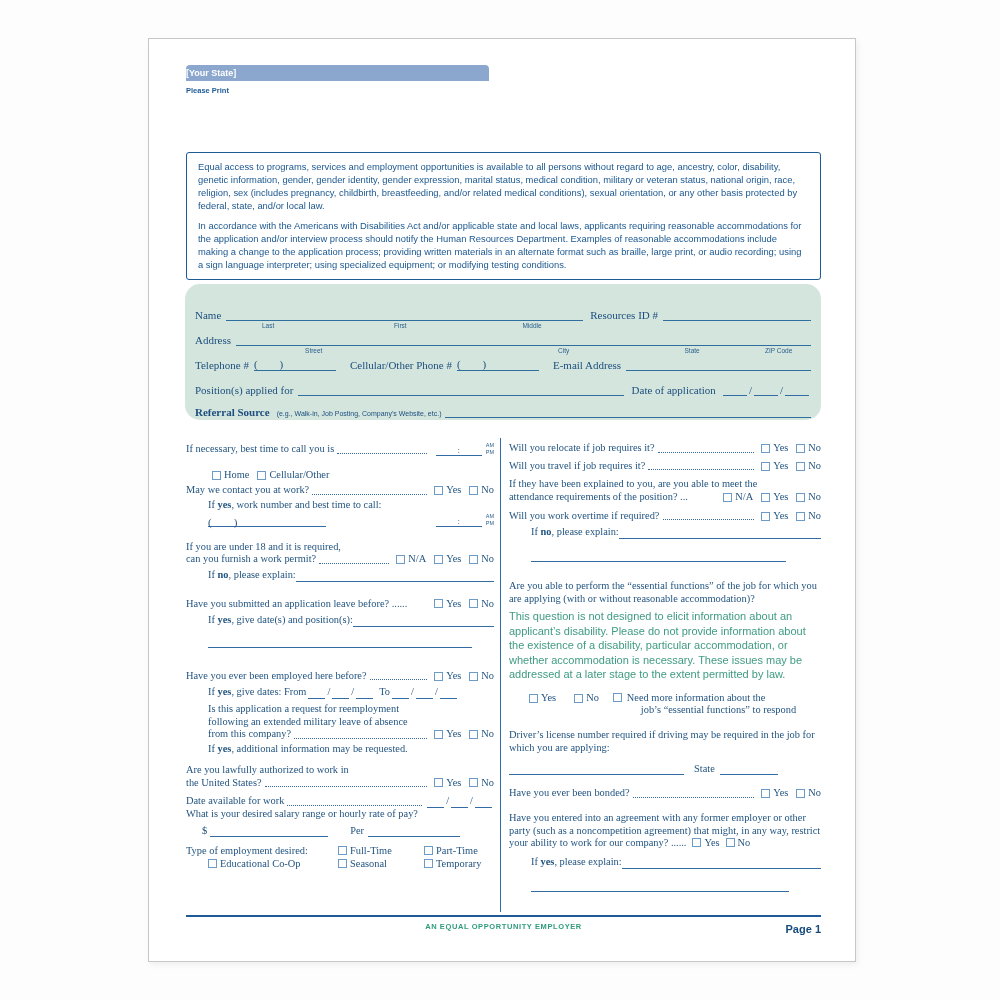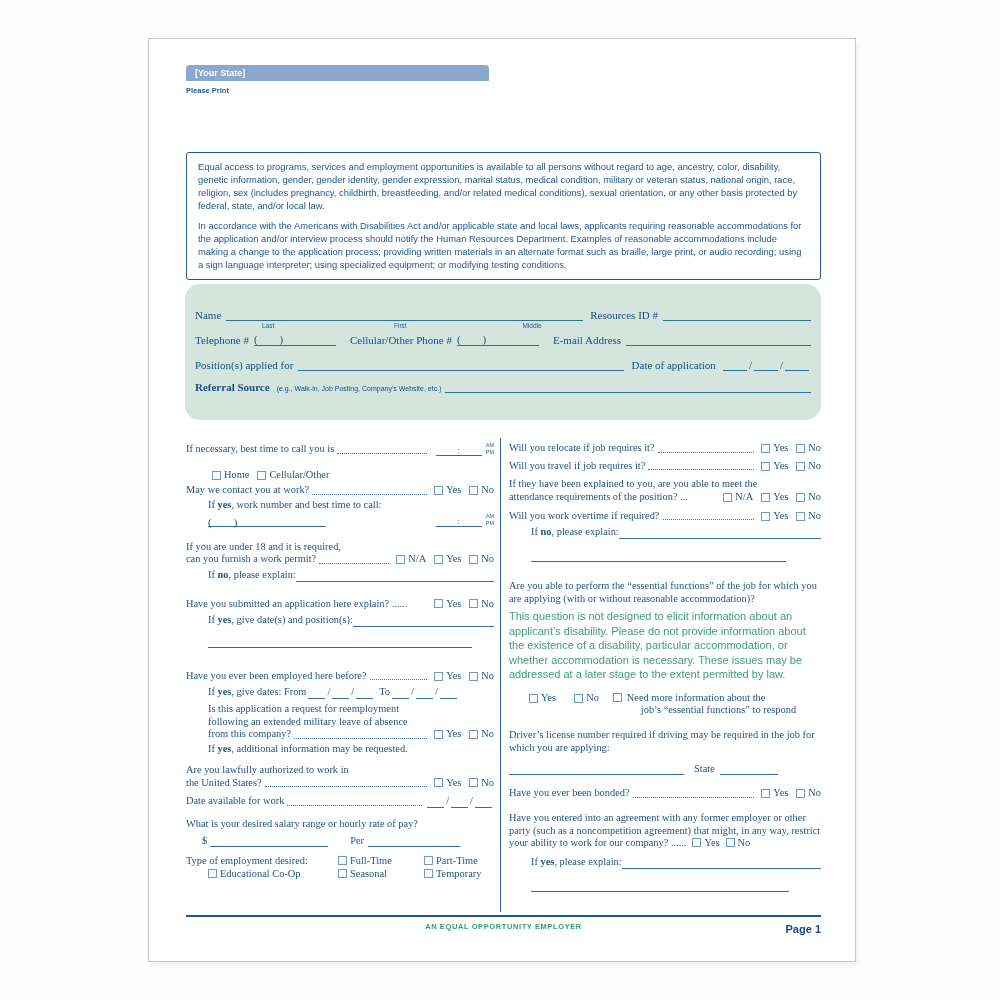--- a/index.html
+++ b/index.html
@@ -3,21 +3,21 @@
 <meta charset="utf-8">
 <style>
   * { box-sizing: border-box; margin: 0; padding: 0; }
   html,body { width:1000px; height:1000px; background:#fdfdfd; font-family:"Liberation Sans",sans-serif; }
   .sheet { position:absolute; left:148px; top:38px; width:708px; height:924px; background:#fff;
            border:1px solid #c7c7c7; box-shadow:2px 3px 6px rgba(0,0,0,.06); }
 
   
   .hdr { position:absolute; top:26px; left:37px; }
   .tab { width:303px; height:16px; background:#8ca7cd; border-radius:4px 4px 0 0;
-         color:#fff; font-weight:bold; font-size:9px; line-height:16px; padding-left:9px; }
+         color:#fff; font-weight:bold; font-size:9px; line-height:16px; }
   .titlebar { width:303px; height:38px; background:#15518f; margin-top:2px; border-radius:0 0 5px 5px;
               color:#fff; font-weight:bold; font-size:19px; line-height:37px; padding-left:11px;
               font-family:"Liberation Sans",sans-serif; }
   .pleaseprint { margin-top:5px; font-size:7.5px; font-weight:bold; color:#1d5a96; }
 
   
   .notice { position:absolute; top:113px; left:37px; right:34px; border:1.5px solid #1d5a96;
             border-radius:3px; padding:8px 11px 7px; color:#1b578f; font-size:9.4px; line-height:1.38; }
   .notice p + p { margin-top:7px; }
 
@@ -94,20 +94,29 @@
       <span class="glabel">Name</span>
       <span class="gline fill">
         <i class="sub" style="left:10%">Last</i>
         <i class="sub" style="left:47%">First</i>
         <i class="sub" style="left:83%">Middle</i>
       </span>
       <span class="glabel" style="margin-left:7px">Resources ID #</span>
       <span class="gline" style="width:148px"></span>
     </div>
     <div class="grow">
+      <span class="glabel">Address</span>
+      <span class="gline fill">
+        <i class="sub" style="left:12%">Street</i>
+        <i class="sub" style="left:56%">City</i>
+        <i class="sub" style="left:78%">State</i>
+        <i class="sub" style="left:92%">ZIP Code</i>
+      </span>
+    </div>
+    <div class="grow">
       <span class="glabel">Telephone #</span>
       <span class="gline pre" style="width:82px">(        )</span>
       <span class="glabel" style="margin-left:14px">Cellular/Other Phone #</span>
       <span class="gline pre" style="width:82px">(        )</span>
       <span class="glabel" style="margin-left:14px">E-mail Address</span>
       <span class="gline fill"></span>
     </div>
     <div class="grow">
       <span class="glabel">Position(s) applied for</span>
       <span class="gline fill"></span>
@@ -186,21 +195,21 @@
             <span class="cbt">No</span>
           </span>
       </div>
 
       <div class="row ind" style="margin-bottom:16px">
         <span><span>If </span><span class="bld">no</span><span>, please explain:</span></span>
         <span class="ln fill"></span>
       </div>
 
       <div class="row" style="margin-bottom:4px">
-        <span>Have you submitted an application here explain? ......</span>
+        <span>Have you submitted an application leave before? ......</span>
         <span class="cbg" style="margin-left:auto">
             <span class="cb"></span>
             <span class="cbt">Yes</span>
             <span class="cb"></span>
             <span class="cbt">No</span>
           </span>
       </div>
 
       <div class="row ind" style="margin-bottom:10px">
         <span><span>If </span><span class="bld">yes</span><span>, give date(s) and position(s):</span></span>
@@ -262,21 +271,21 @@
         <span>the United States?</span>
         <span class="leader"></span>
         <span class="cbg">
             <span class="cb"></span>
             <span class="cbt">Yes</span>
             <span class="cb"></span>
             <span class="cbt">No</span>
           </span>
       </div>
 
-      <div class="row" style="margin-bottom:10px">
+      <div class="row" style="">
         <span>Date available for work</span>
         <span class="leader"></span>
         <span class="dg">
             <span class="dln"></span>
             <i class="sl">/</i>
             <span class="dln"></span>
             <i class="sl">/</i>
             <span class="dln"></span>
           </span>
       </div>

